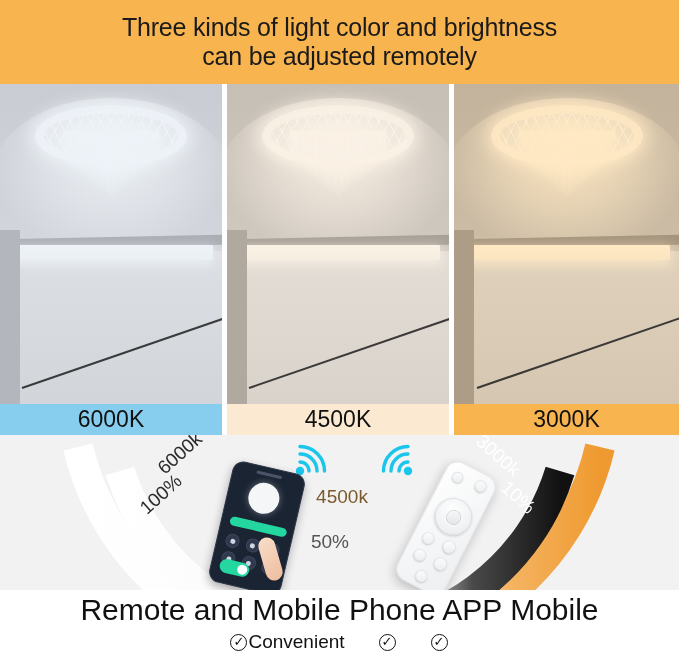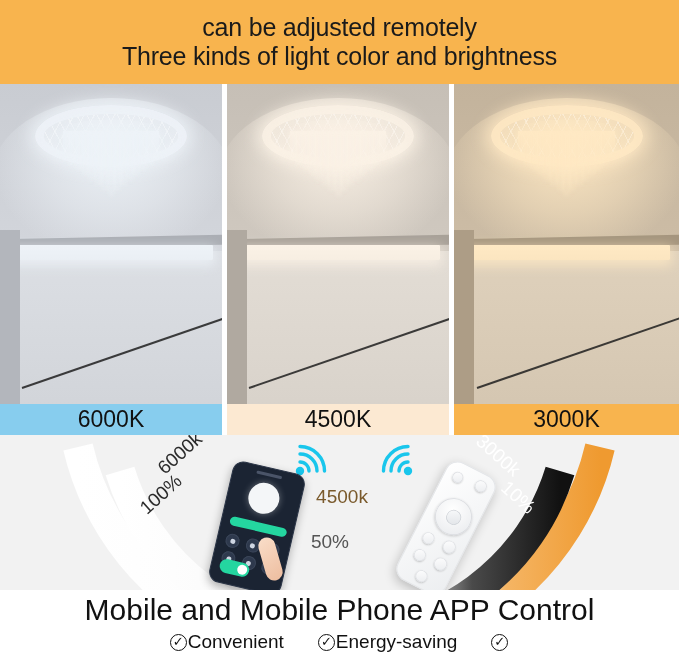--- a/index.html
+++ b/index.html
@@ -232,22 +232,22 @@
     font-size:12px; line-height:1; position:relative;
   }
   .feature .chk span { position:relative; top:-1px; left:0px; font-size:13px; }
 </style>
 </head>
 <body>
 
 <div class="page">
 
   <div class="header" style="background: rgb(248, 180, 78);">
+    <div class="header-line">Three kinds of light color and brightness</div>
     <div class="header-line">can be adjusted remotely</div>
-    <div class="header-line">Three kinds of light color and brightness</div>
   </div>
 
   <div class="panels">
 
     <div class="panel p1" id="panel-0">
       <div class="scene">
         <div class="ceiling" style="background: linear-gradient(rgb(201, 204, 210), rgb(211, 214, 220));"></div>
         <div class="glowhalo" style="background: radial-gradient(at 50% 35%, rgba(238, 243, 248, 0.95) 0%, rgba(238, 243, 248, 0.45) 42%, rgba(255, 255, 255, 0) 72%);"></div>
         <div class="wall-back" style="background: linear-gradient(rgb(220, 223, 228), rgb(208, 211, 216));"></div>
         <div class="ledge" style="background: rgb(171, 174, 180);"></div>
@@ -440,33 +440,32 @@
       <div class="rm-dpad"></div>
       <div class="rm-btn" style="left:9px;top:76px;width:12px;height:12px;"></div>
       <div class="rm-btn" style="left:31px;top:74px;width:13px;height:13px;"></div>
       <div class="rm-btn" style="left:9px;top:95px;width:12px;height:12px;"></div>
       <div class="rm-btn" style="left:31px;top:93px;width:13px;height:13px;"></div>
       <div class="rm-btn" style="left:20px;top:113px;width:12px;height:12px;"></div>
     </div>
   </div>
 
   <div class="footer">
-    <div class="footer-title">Mobile and  Mobile Phone APP Control</div>
+    <div class="footer-title">Remote and  Mobile Phone APP Mobile</div>
     <div class="features">
       <div class="feature">
         <span class="chk">
             <span>✓</span>
           </span>
         <span>Convenient</span>
       </div>
       <div class="feature">
         <span class="chk">
             <span>✓</span>
           </span>
-        <span>Energy-saving</span>
       </div>
       <div class="feature">
         <span class="chk">
             <span>✓</span>
           </span>
       </div>
     </div>
   </div>
 
 </div>

